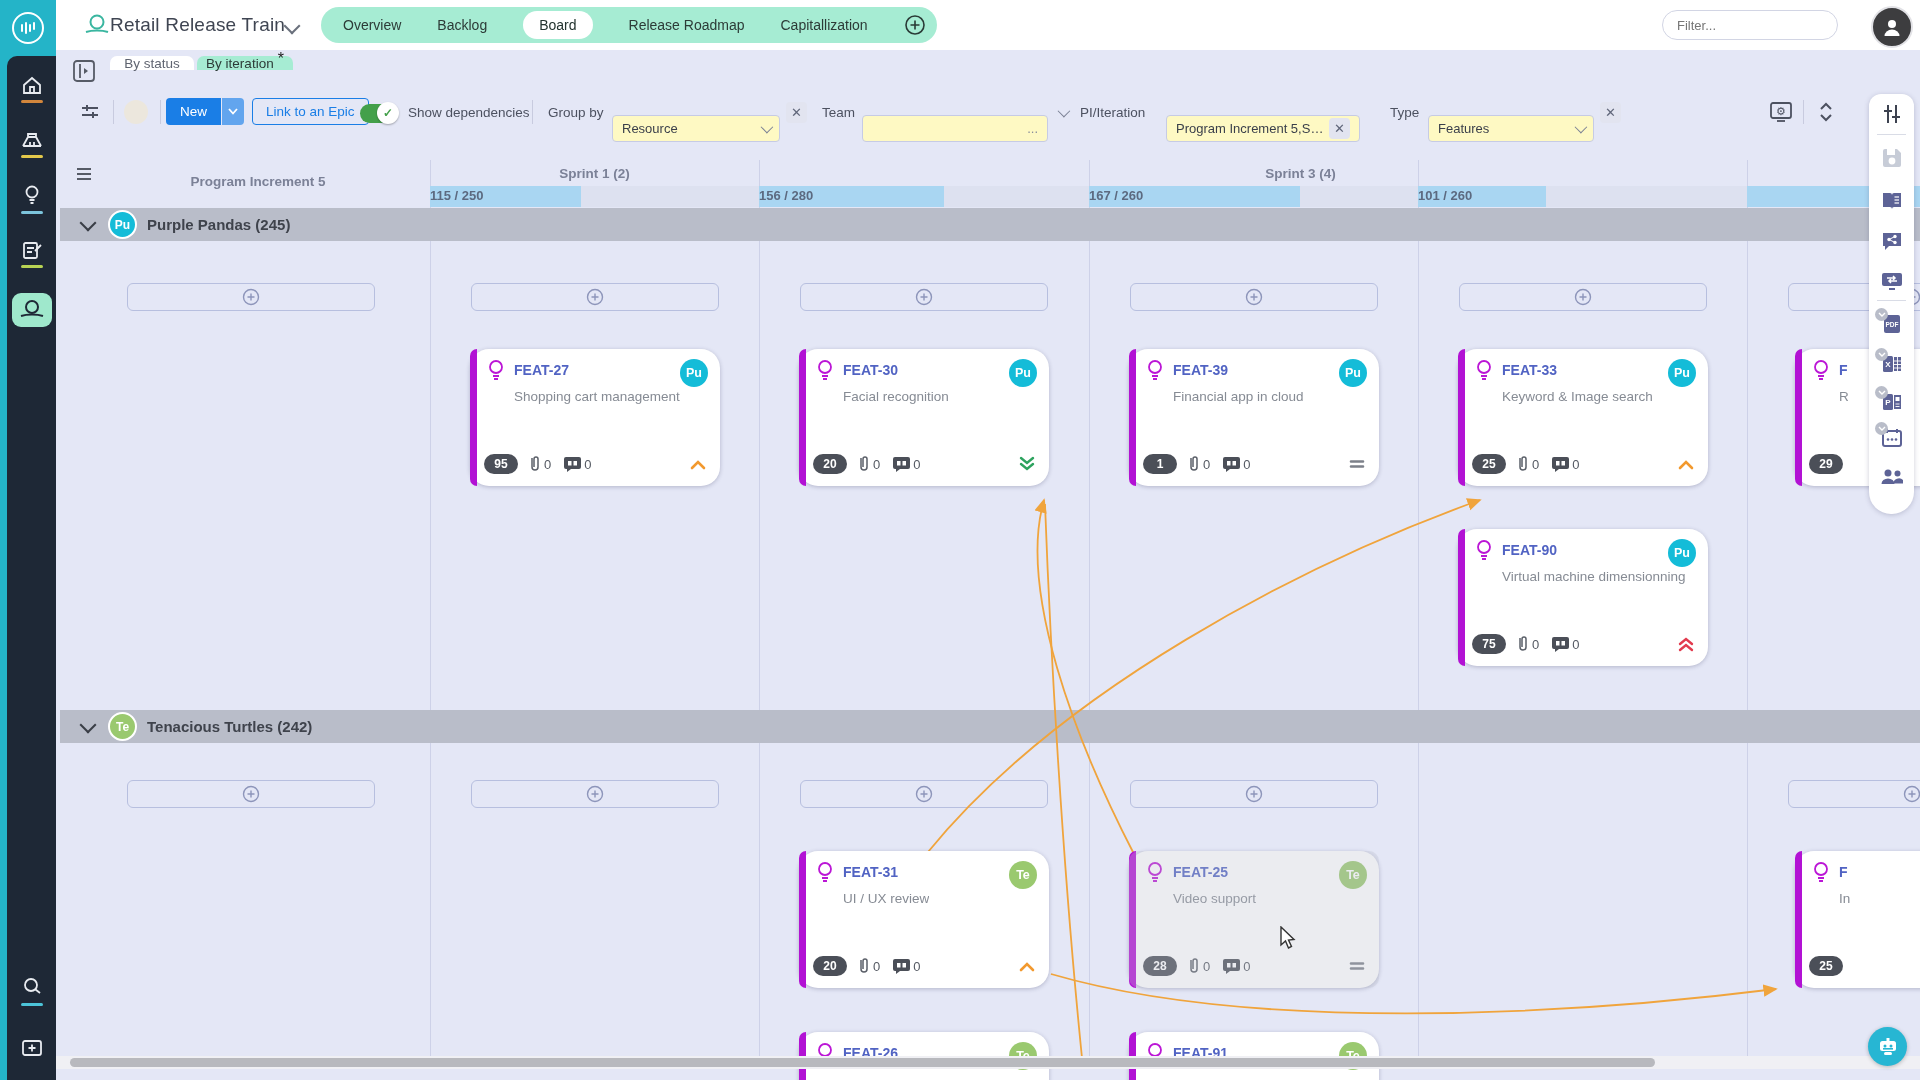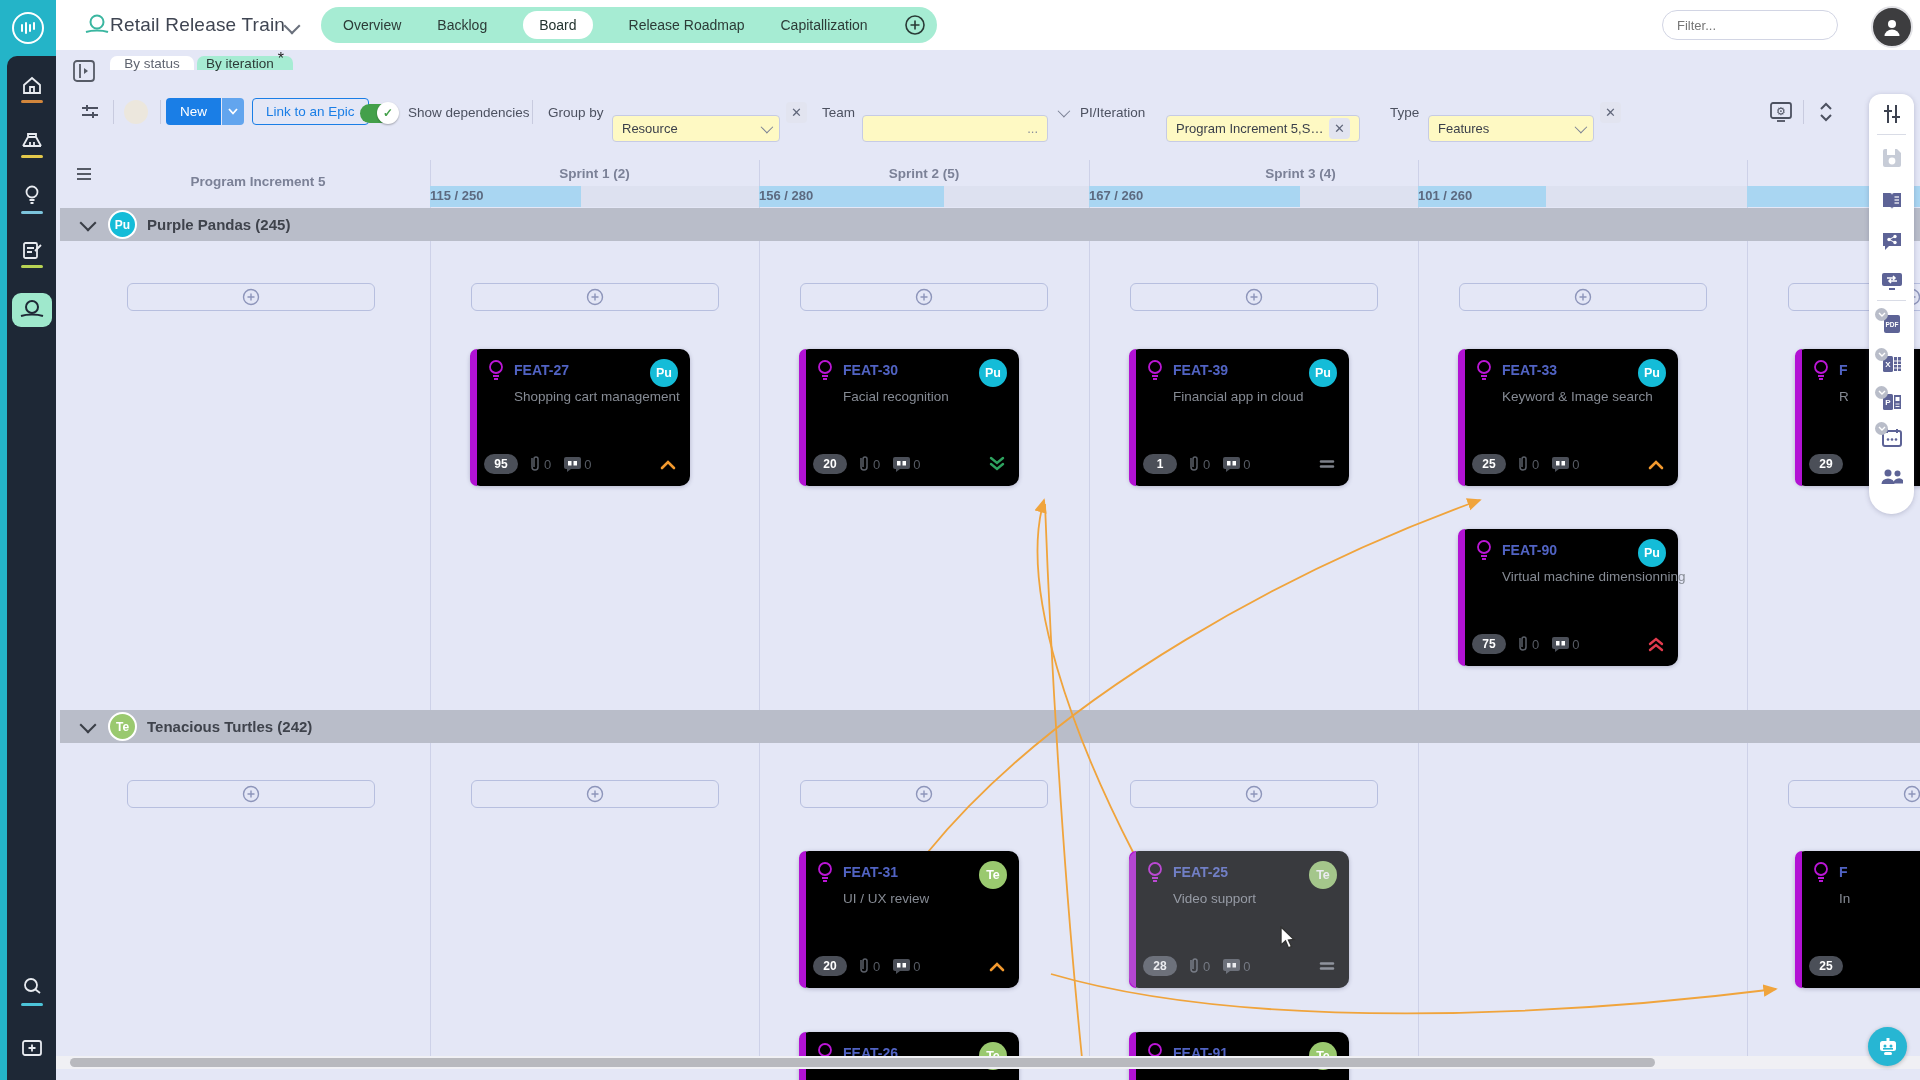--- a/index.html
+++ b/index.html
@@ -41,21 +41,21 @@
   .colhead{position:absolute;top:160px;height:26px;display:flex;align-items:center;justify-content:center;font-size:13.5px;font-weight:bold;color:#7b8197;z-index:1;}
   .captrack{position:absolute;top:186px;height:21px;background:#dde1f0;z-index:1;}
   .capfill{position:absolute;left:0;top:0;height:100%;background:#a9d6f2;}
   .captext{position:absolute;width:100%;top:2px;text-align:left;font-size:13px;font-weight:bold;color:#5c6a80;}
   .lanebar{position:absolute;left:60px;width:1860px;height:33px;background:#b9bdc9;z-index:1;display:flex;align-items:center;}
   .lanebar .chev{width:10px;height:10px;border-right:2.2px solid #3a3e46;border-bottom:2.2px solid #3a3e46;transform:rotate(45deg);margin:0 14px 4px 22px;}
   .lanebadge{width:25px;height:25px;border-radius:50%;color:#fff;font-size:12px;font-weight:bold;display:flex;align-items:center;justify-content:center;border:2px solid #fff;margin-right:10px;}
   .lanename{font-size:15px;font-weight:bold;color:#3f434c;}
   .addbox{position:absolute;width:246px;height:26px;border:1px solid #b7bfdf;border-radius:6px;display:flex;align-items:center;justify-content:center;cursor:pointer;z-index:1;}
   
-  .card{position:absolute;width:220px;height:137px;background:#000000;border-radius:10px;box-shadow:0 1px 4px rgba(50,50,90,.28);z-index:3;cursor:pointer;}
+  .card{position:absolute;width:250px;height:137px;background:#ffffff;border-radius:19px;box-shadow:0 1px 4px rgba(50,50,90,.28);z-index:3;cursor:pointer;}
   .stripe{position:absolute;left:0;top:0;width:7px;height:100%;background:#b212d4;border-radius:10px 0 0 10px;}
   .cid{position:absolute;left:44px;top:13px;font-size:14px;font-weight:bold;color:#5163c3;}
   .cbulb{position:absolute;left:16px;top:10px;}
   .cbadge{position:absolute;right:12px;top:10px;width:28px;height:28px;border-radius:50%;color:#fff;font-size:12.5px;font-weight:bold;display:flex;align-items:center;justify-content:center;}
   .ctitle{position:absolute;left:44px;top:40px;font-size:13.5px;color:#868b94;white-space:nowrap;overflow:hidden;max-width:190px;text-align:center;}
   .cfoot{position:absolute;left:14px;bottom:12px;right:14px;display:flex;align-items:center;}
   .est{background:#4b4f58;color:#fff;font-size:12px;font-weight:bold;border-radius:11px;min-width:34px;height:20px;display:flex;align-items:center;justify-content:center;}
   .cnt{font-size:13px;color:#555a63;margin:0 2px 0 2px;}
   .fico{margin-left:10px;display:flex;}
   .prio{margin-left:auto;display:flex;}
@@ -245,21 +245,20 @@
       </g>
     </svg>
   <div class="colline" style="left:430px"></div>
   <div class="colline" style="left:759px"></div>
   <div class="colline" style="left:1089px"></div>
   <div class="colline" style="left:1418px"></div>
   <div class="colline" style="left:1747px"></div>
 
   <div class="colhead" style="left:86px;width:344px;top:168px">Program Increment 5</div>
   <div class="colhead" style="left:430px;width:329px">Sprint 1 (2)</div>
-  <div class="colhead" style="left:759px;width:330px">Sprint 2 (5)</div>
   <div class="colhead" style="left:1136px;width:329px">Sprint 3 (4)</div>
 
   <div class="captrack" style="left:430px;width:329px">
     <div class="capfill" style="width: 46%;"></div>
     <div class="captext">115 / 250</div>
   </div>
   <div class="captrack" style="left:759px;width:330px">
     <div class="capfill" style="width: 56%;"></div>
     <div class="captext">156 / 280</div>
   </div>

